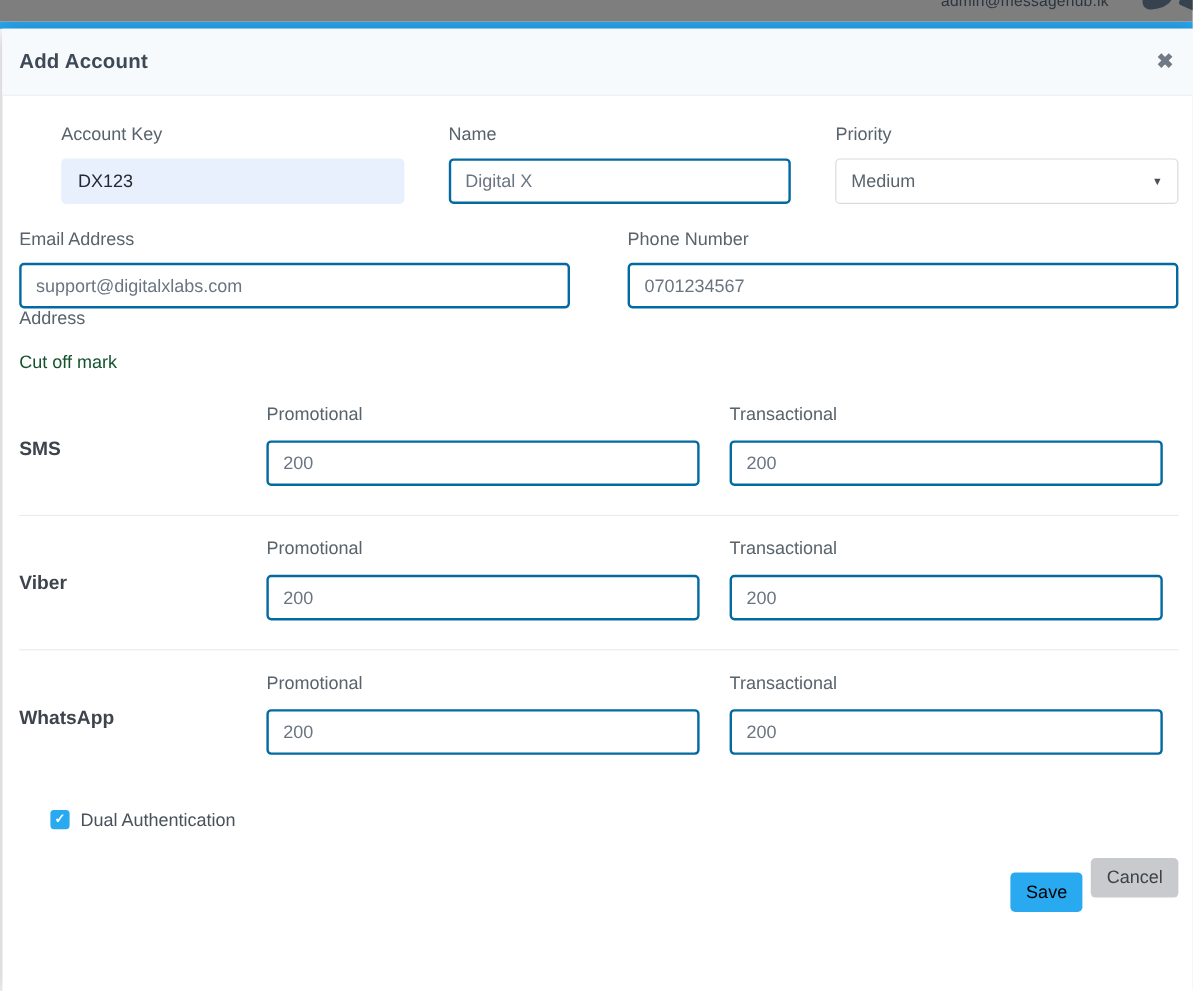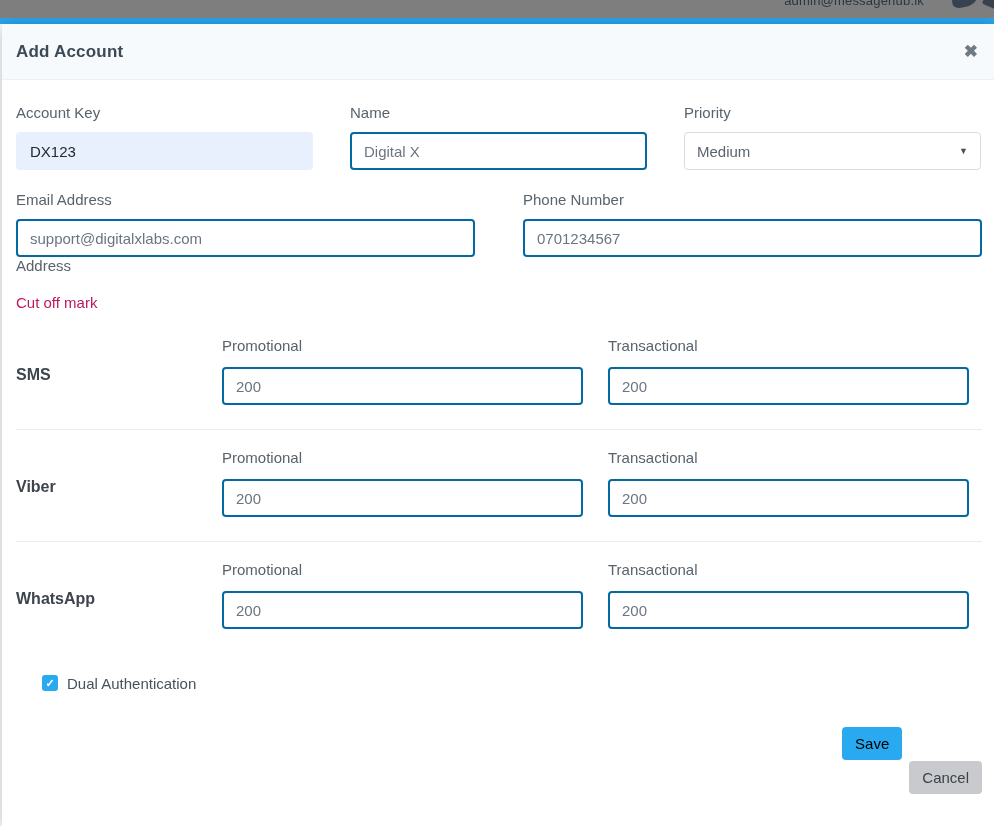--- a/index.html
+++ b/index.html
@@ -43,21 +43,21 @@
   .modal-title {
     margin:0; font-size:17px; font-weight:700; color:#3d4a55; letter-spacing:.2px;
   }
   .close-x {
     color:#6f7a84; font-size:17px; font-weight:700; cursor:pointer; line-height:1;
   }
   .modal-body { padding:24px 12px 16px 14px; }
 
   
   .frow { display:flex; }
-  .frow-3 { gap:37px; margin-bottom:21px; }
+  .frow-3 { gap:37px; margin-bottom:21px;margin-left:35px; }
   .frow-3 .group { width:297px; }
   .frow-2 { gap:48px; }
   .frow-2 .group { width:465px; }
   .group-full { margin-bottom:20px; }
   .f-label {
     display:block; font-size:15px; color:#58636c; margin-bottom:11px; line-height:17px;
   }
   .input {
     display:block; width:100%; height:38px;
     border:2px solid #0369a1; border-radius:4px;
@@ -65,21 +65,21 @@
     font-family:inherit; background:#ffffff; outline:none;
   }
   .input.autofill { background:#e8f0fe; border-color:#e8f0fe; color:#23292e; }
   .select {
     width:100%; height:38px; border:1px solid #d9dcdf; border-radius:4px;
     padding:0 12px; font-size:15px; color:#5b646d; background:#ffffff;
     display:flex; align-items:center; justify-content:space-between; cursor:pointer;
   }
   .caret { font-size:9px; color:#495057; }
 
-  .section-label { font-size:15px; color:#be185d; line-height:17px; }
+  .section-label { font-size:15px; color:#14532d; line-height:17px; }
 
   
   .cutoff-row { display:flex; padding:19px 0 24px 0; }
   .cutoff-row.first { padding-top:26px; }
   .channel-cell {
     width:206px; display:flex; align-items:center; padding-top:8px;
     font-size:16px; font-weight:700; color:#3d444c;text-align:right;
   }
   .cut-cell { width:361px; margin-right:25px; }
   .cut-cell.last { margin-right:0; }
@@ -98,21 +98,21 @@
   .checkbox .check-glyph { color:#ffffff; font-size:11px; font-weight:700; line-height:1; }
   .checkbox-label { font-size:15px; color:#49525a; }
 
   
   .footer { display:flex; justify-content:flex-end; gap:7px; margin-top:20px; }
   .btn {
     height:33px; border:none; border-radius:4px; font-size:15px;
     font-family:inherit; cursor:pointer; padding:0 13px; line-height:33px;
   }
   .btn-save { background:#29a9f0; color:#000000;margin-top:12px; }
-  .btn-cancel { background:#c8cacd; color:#3c434a;margin-top:46px; }
+  .btn-cancel { background:#c8cacd; color:#3c434a; }
 </style>
 </head>
 <body>
 
 <div>
 
   <div class="topbar-gray">
     <span class="user-email">admin@messagehub.lk</span>
     <span class="nav-icon-moon"></span>
     <span class="nav-icon-edge"></span>

